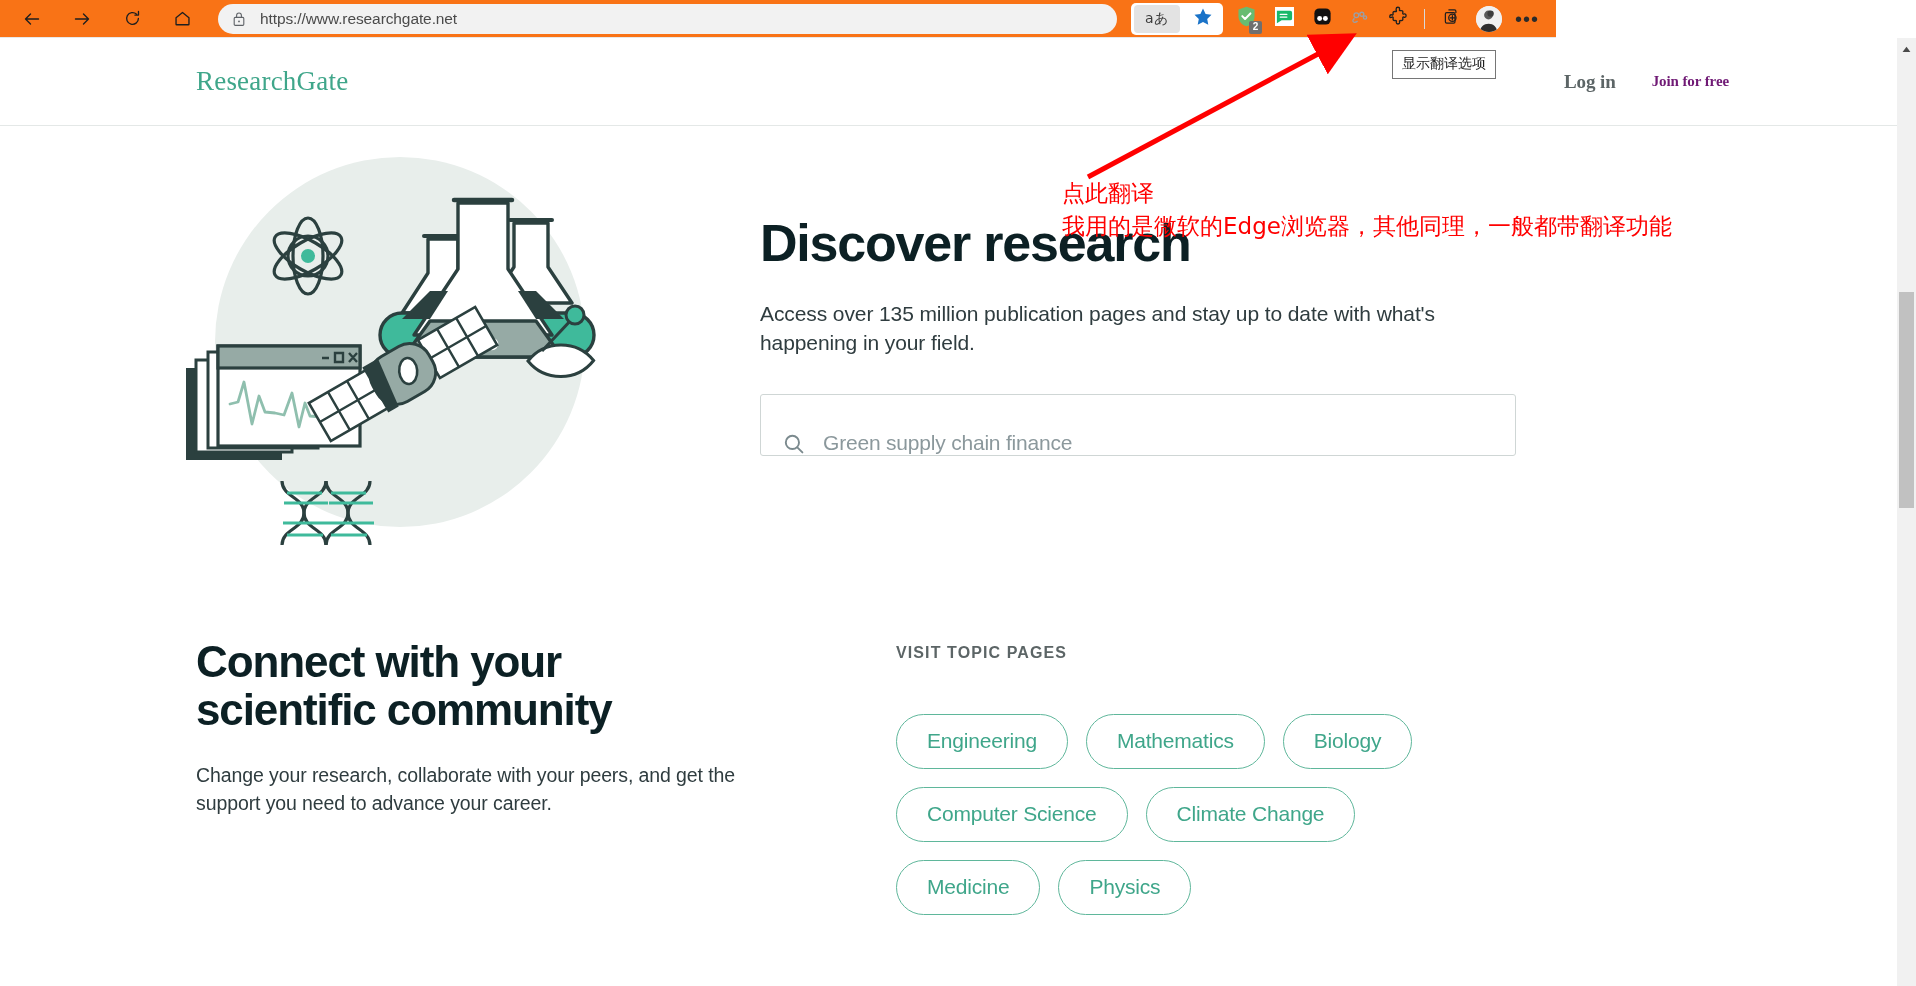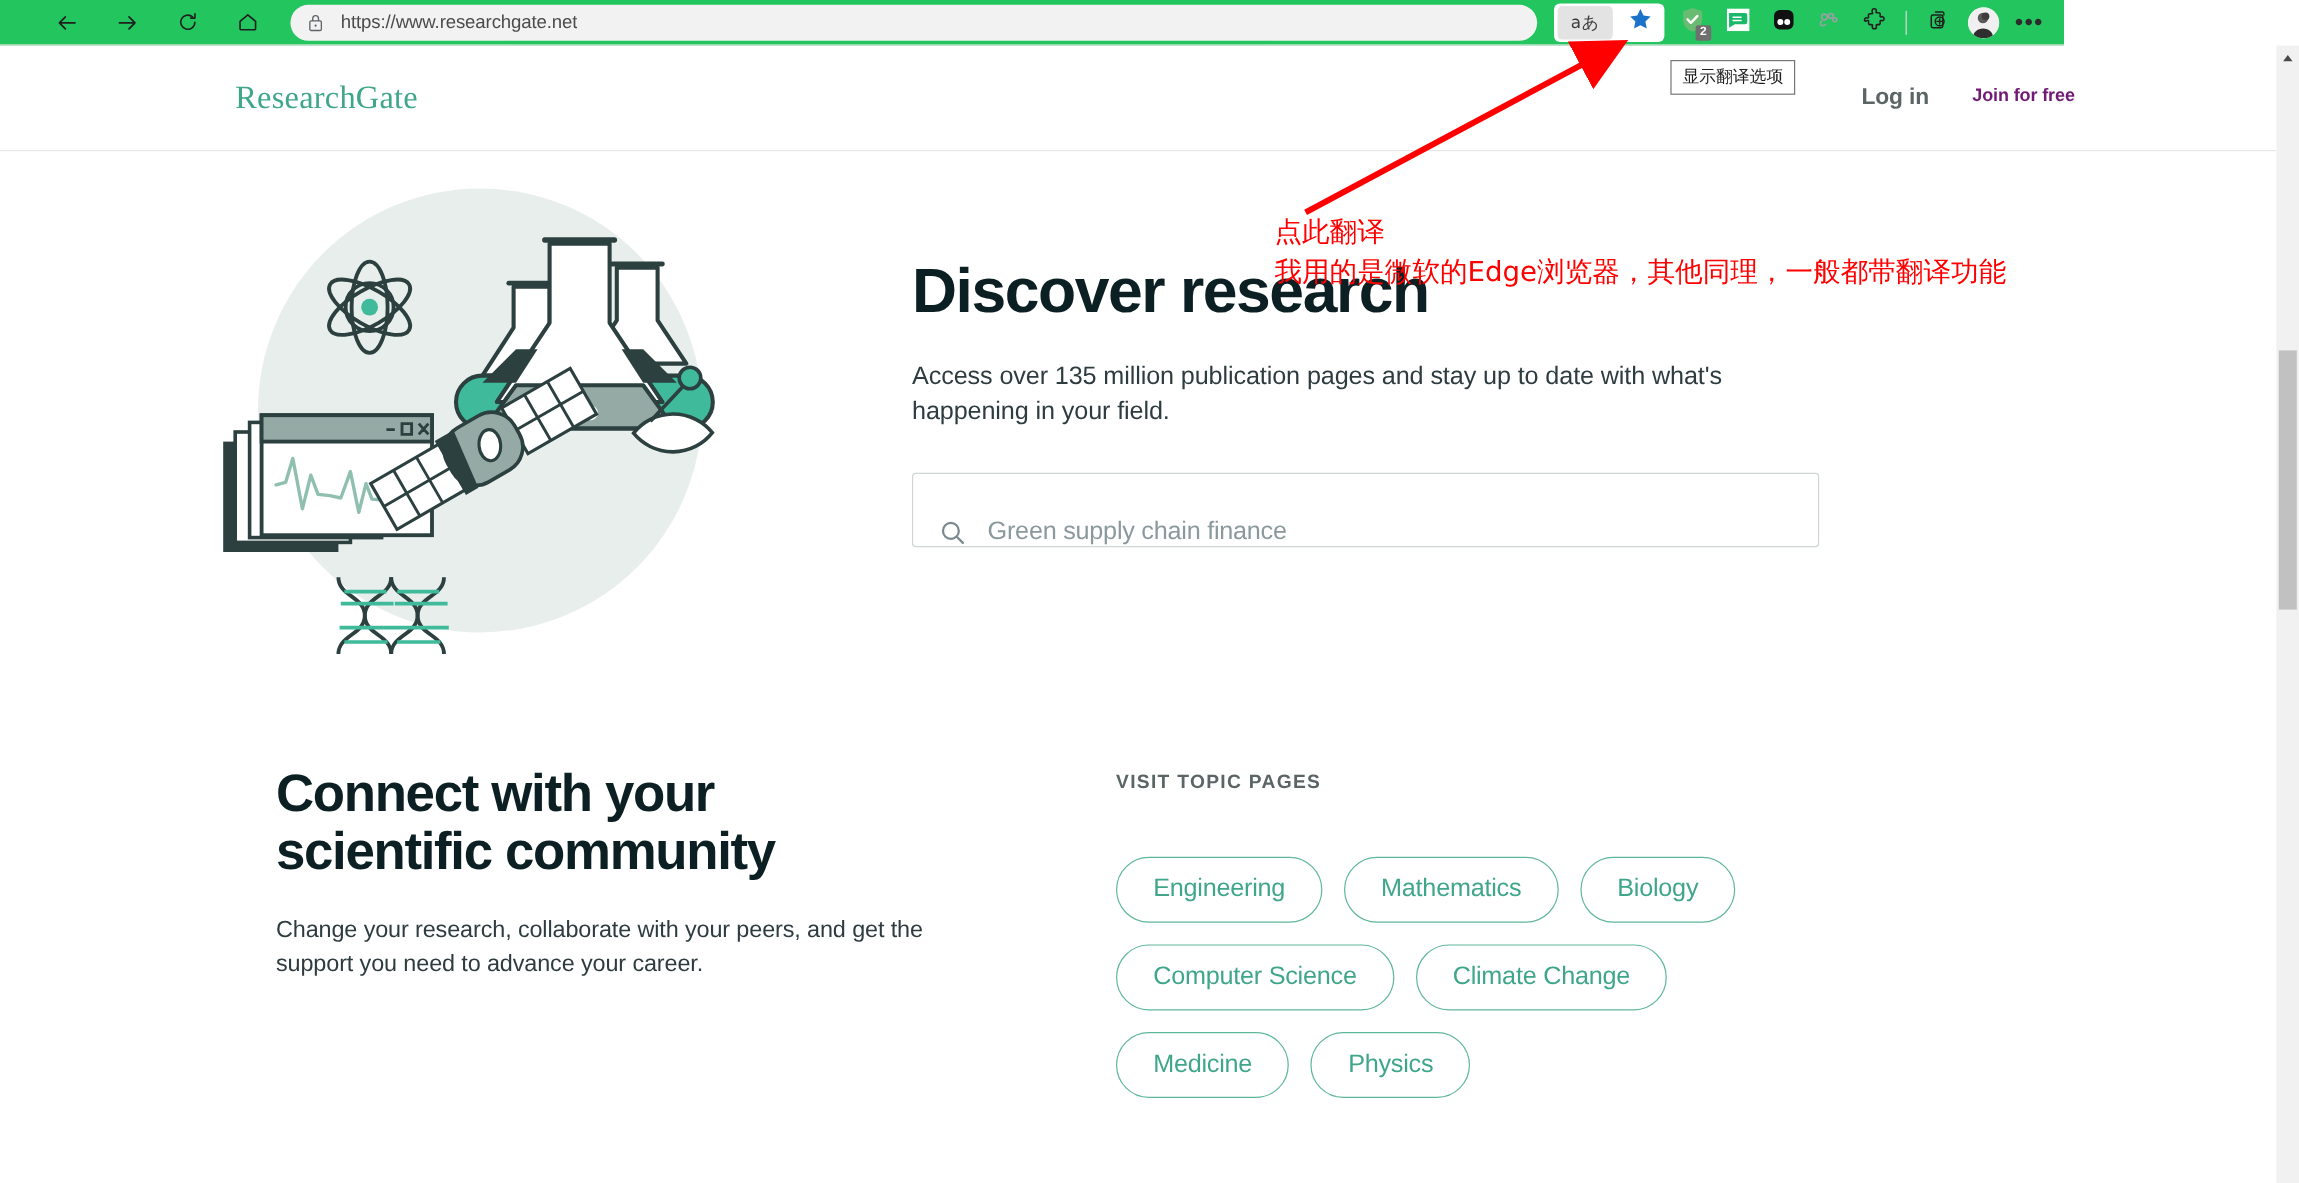--- a/index.html
+++ b/index.html
@@ -6,26 +6,25 @@
   html, body {
     width: 1916px; height: 986px;
     overflow: hidden;
     font-family: "Liberation Sans", sans-serif;
     background: #ffffff;
   }
 
   
   .browser-chrome {
     position: absolute; top: 0; left: 0;
-    width: 1720px; height: 38px;
-    background: #22c55e;
+    width: 1556px; height: 38px;
+    background: #f97316;
     display: flex; align-items: center;
     border-bottom: 1px solid #e8e8e8;
     z-index: 40;
-    padding-left: 24px;
   }
   .nav-btn {
     width: 40px; height: 34px;
     display: flex; align-items: center; justify-content: center;
     color: #1f1f1f;
     border-radius: 4px;
     flex: none;
   }
   .nav-btn svg { display:block; }
   .nav-group { display:flex; align-items:center; padding-left: 12px; gap: 10px; }
@@ -122,22 +121,23 @@
   }
   .rg-logo {
     font-family: "Liberation Serif", serif;
     font-size: 27px;
     color: #3fa68a;
     letter-spacing: 0.2px;
     line-height: 1;
   }
   .header-right {
     margin-left: auto;
-    display:flex; gap: 36px;
+    display:flex; align-items:center; gap: 36px;
     padding-right: 104px;
+    font-family: Liberation Serif, serif;
   }
   .log-in {
     font-size: 19px; font-weight: bold; color: #5c6566;
     letter-spacing: -0.1px;
   }
   .join-free {
     font-size: 15px; font-weight: bold; color: #701a75;
     letter-spacing: -0.1px;
   }
 
@@ -192,21 +192,21 @@
     background: transparent;
     letter-spacing: -0.2px;
   }
   .search-input::placeholder { color: #8b989c; }
 
   
   .lower {
     display: flex;
     padding: 92px 0 0 196px;
   }
-  .lower-left { width: 700px; flex: none; margin-left: 34px; }
+  .lower-left { width: 700px; flex: none; }
   .connect-title {
     font-size: 44px; font-weight: bold;
     color: #0c2024; line-height: 1.08;
     letter-spacing: -1.1px;
     margin-bottom: 28px;
     max-width: 520px;
   }
   .connect-sub {
     font-size: 19.5px; color: #2f3c3f;
     line-height: 1.45;

